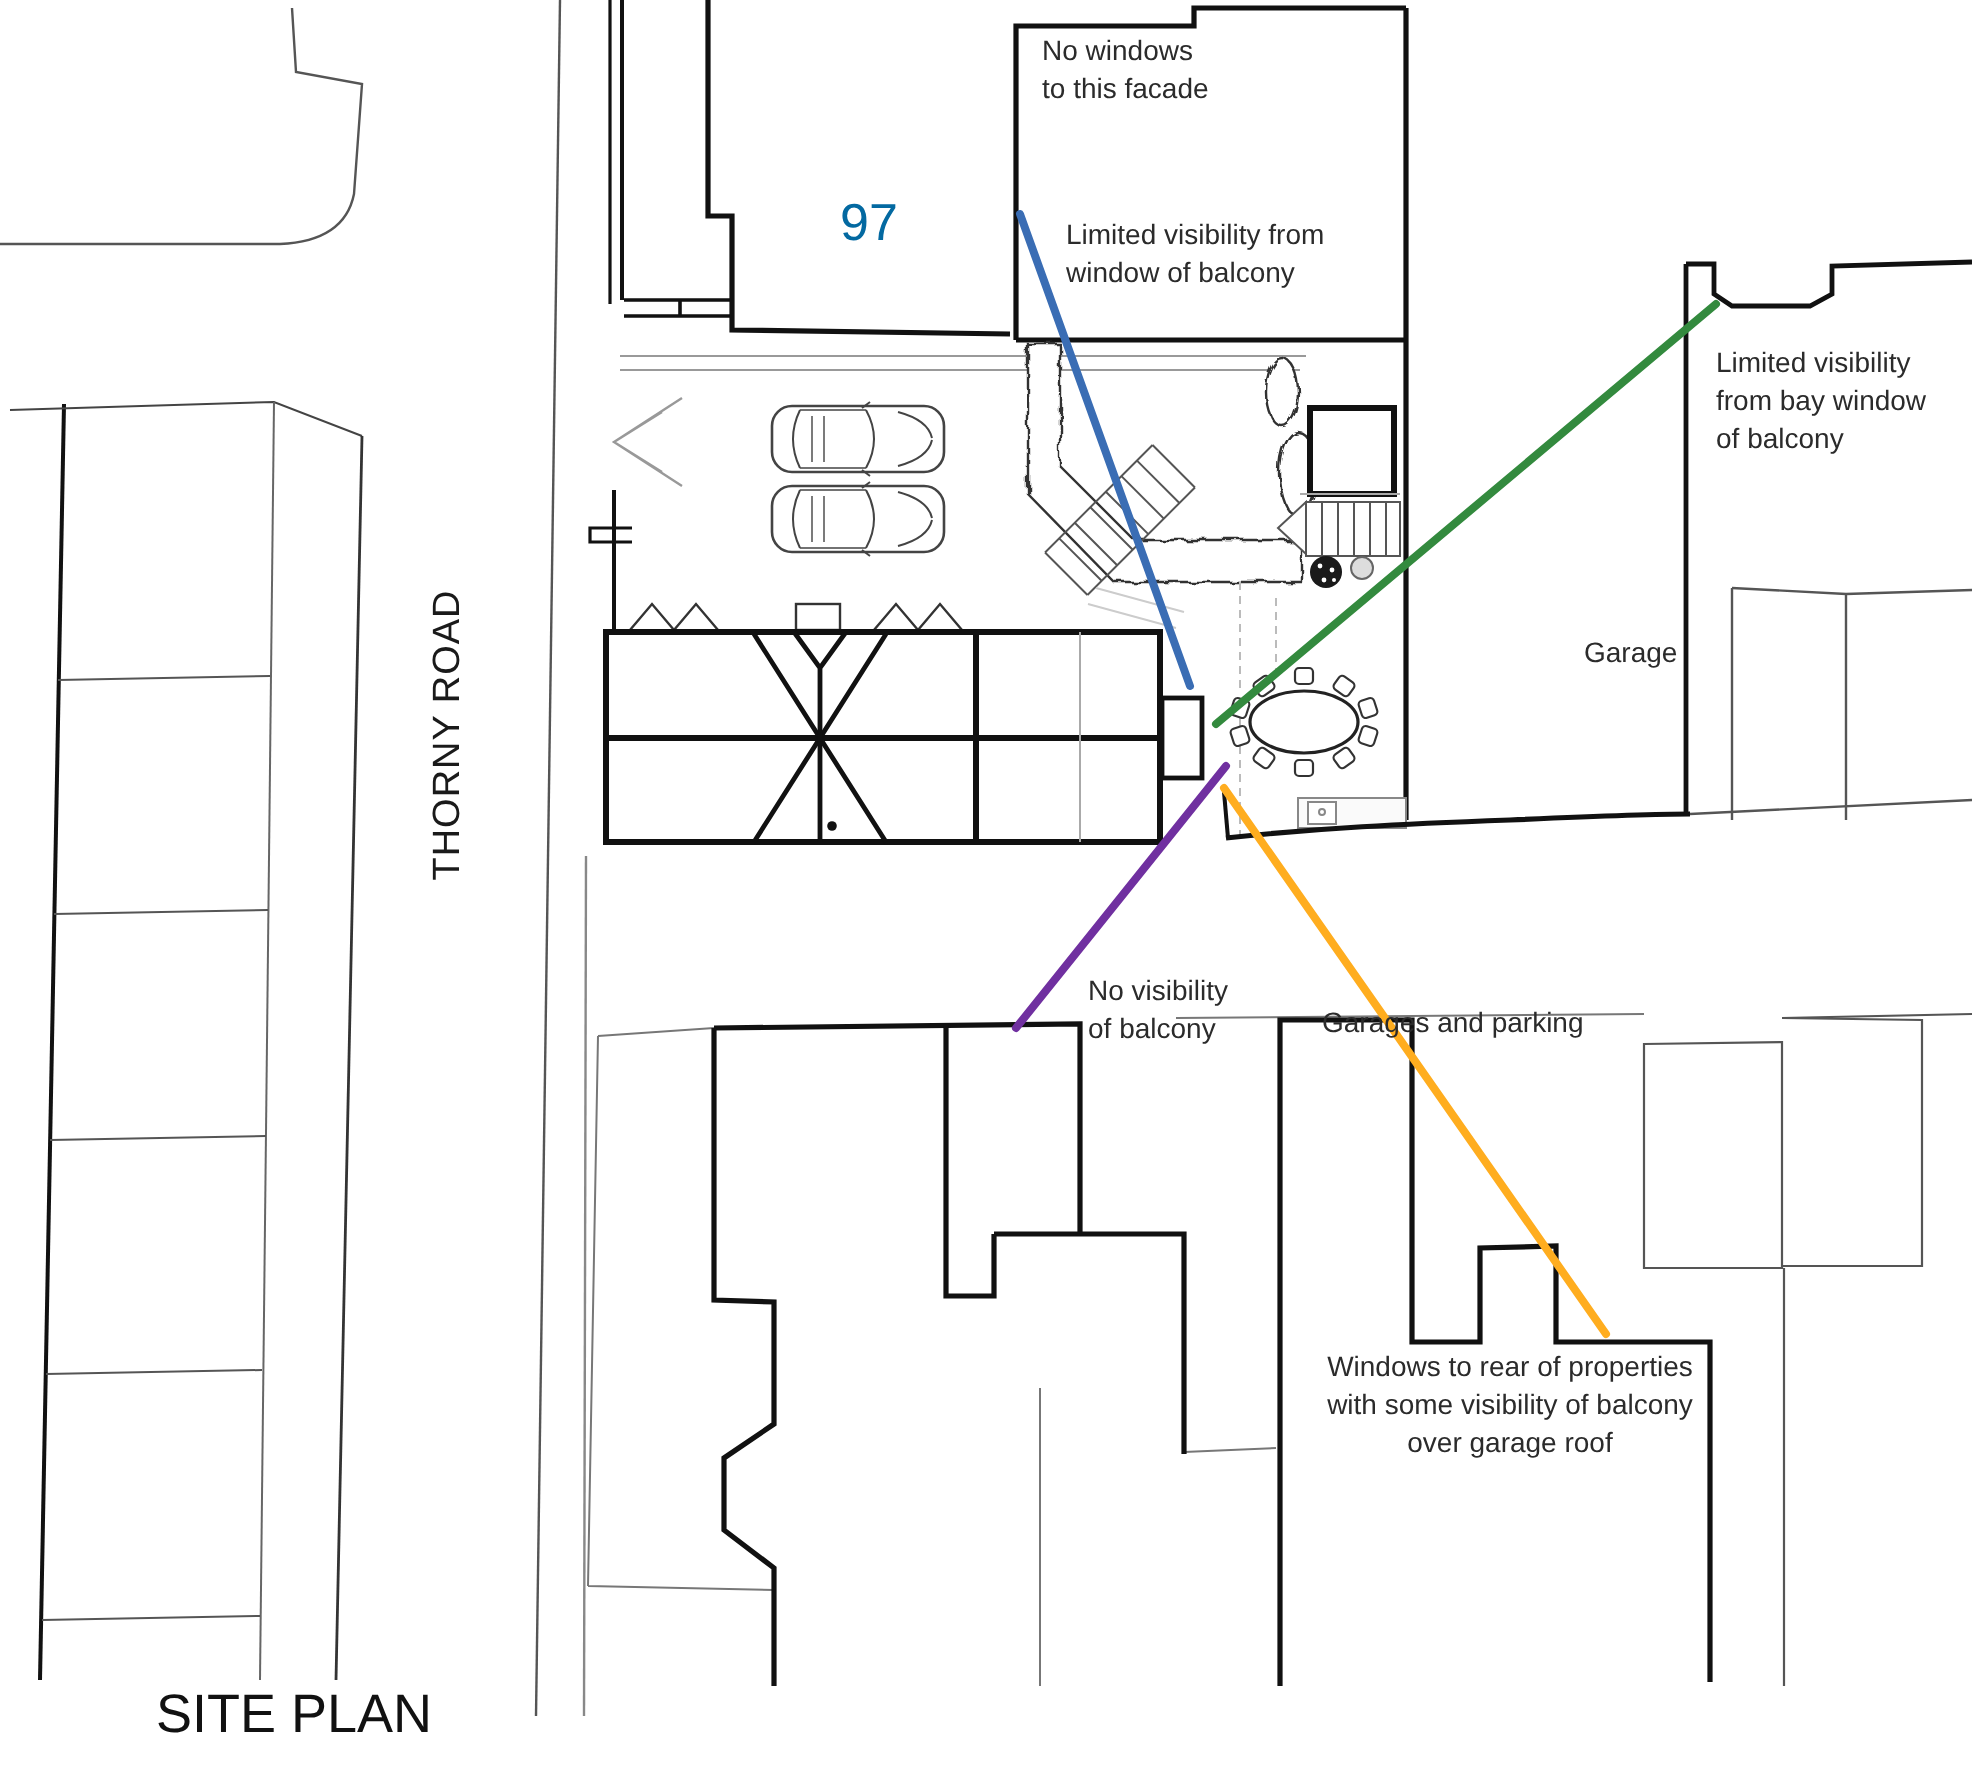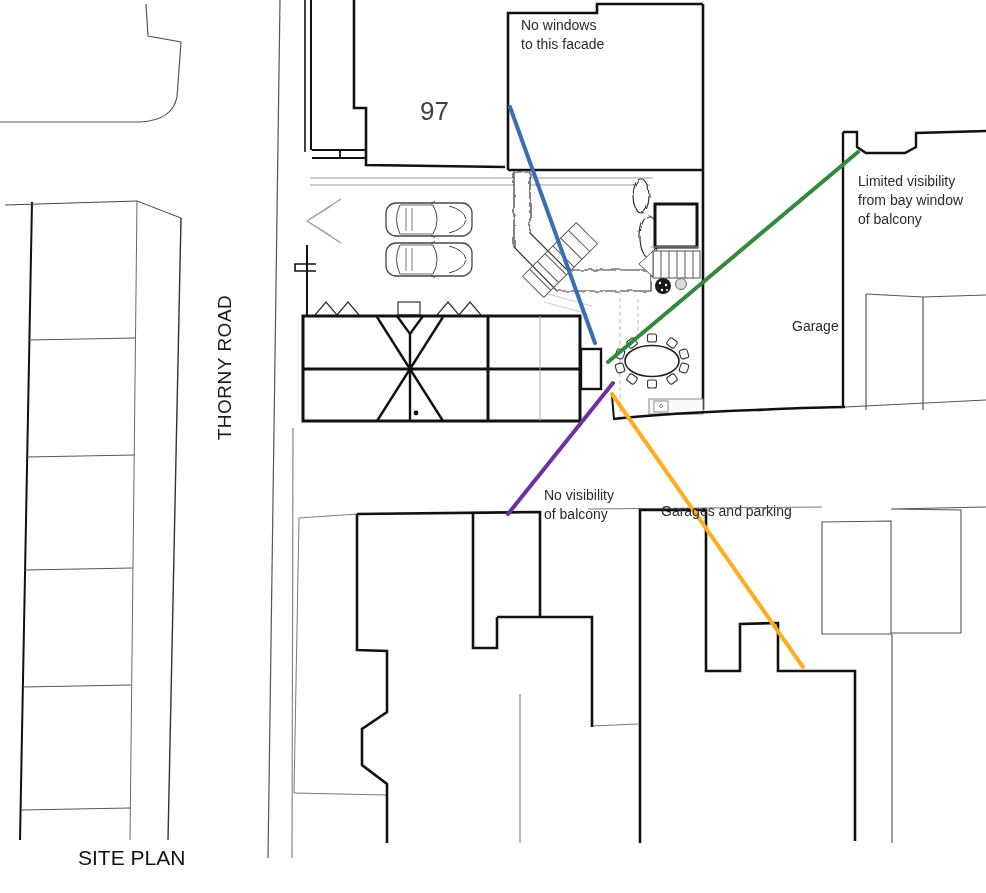--- a/index.html
+++ b/index.html
@@ -5,22 +5,22 @@
   html,body{margin:0;padding:0;background:#fff;}
   #stage{
     position:relative;width:964px;height:893px;background:#fff;overflow:hidden;
     font-family:"Liberation Sans", sans-serif;color:#1a1a1a;padding-left:28px;
   }
   #plan-svg{position:absolute;left:0;top:0;}
   .lbl{
     position:absolute;white-space:pre-line;font-size:14px;line-height:19px;color:#2b2b2b;
   }
   .lbl.big{font-size:22px;line-height:24px;letter-spacing:.5px;color:#1a1a1a;}
-  .lbl.num{font-size:26px;color:#404040;}
-  .lbl.title{font-size:21px;color:#111;text-align:center;}
+  .lbl.num{font-size:26px;color:#0369a1;}
+  .lbl.title{font-size:27px;color:#111;text-align:center;}
   .lbl.center{text-align:center;}
   #thorny-label{
     left:136px;top:358px;width:176px;text-align:center;
     transform:rotate(-90deg);transform-origin:center center;
     font-size:19px;letter-spacing:.5px;color:#1a1a1a;white-space:nowrap;
   }
 </style>
 </head>
 <body>
 
@@ -212,31 +212,36 @@
     <line x1="613" y1="383" x2="508" y2="514" stroke="#7030A0"></line>
     <line x1="612" y1="394" x2="803" y2="667" stroke="#FFAD1F"></line>
   </g>
 </svg>
 
 <div class="lbl" style="left:521px;top:16px;">No windows
 to this facade</div>
 
 <div class="lbl num" style="left:420px;top:102px;">97</div>
 
+<div class="lbl" style="left:533px;top:108px;">Limited visibility from
+window of balcony</div>
 
 <div class="lbl" style="left:858px;top:172px;">Limited visibility
 from bay window
 of balcony</div>
 
 <div id="thorny-label" class="lbl">THORNY ROAD</div>
 
 <div class="lbl" style="left:752px;top:317px;margin-left:40px;">Garage</div>
 
 
 <div class="lbl" style="left:544px;top:486px;">No visibility
 of balcony</div>
 
 <div class="lbl" style="left:661px;top:502px;">Garages and parking</div>
 
+<div class="lbl center" style="left:650px;top:674px;width:210px;">Windows to rear of properties
+with some visibility of balcony
+over garage roof</div>
 
 <div class="lbl title" style="left:78px;top:848px;">SITE PLAN</div>
 
 </div>
 
 </body></html>

